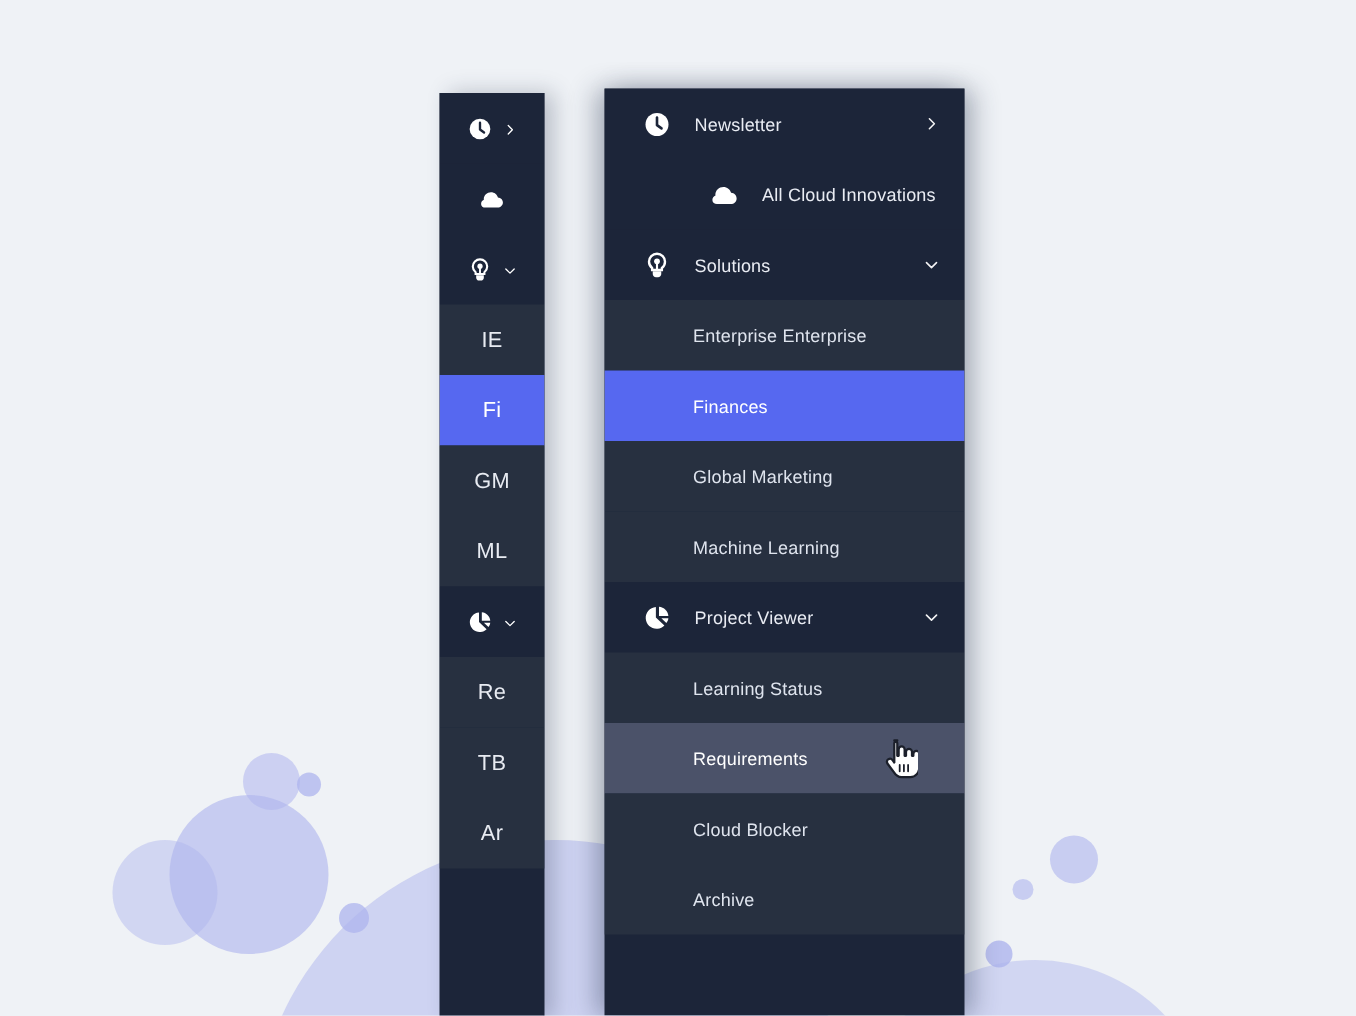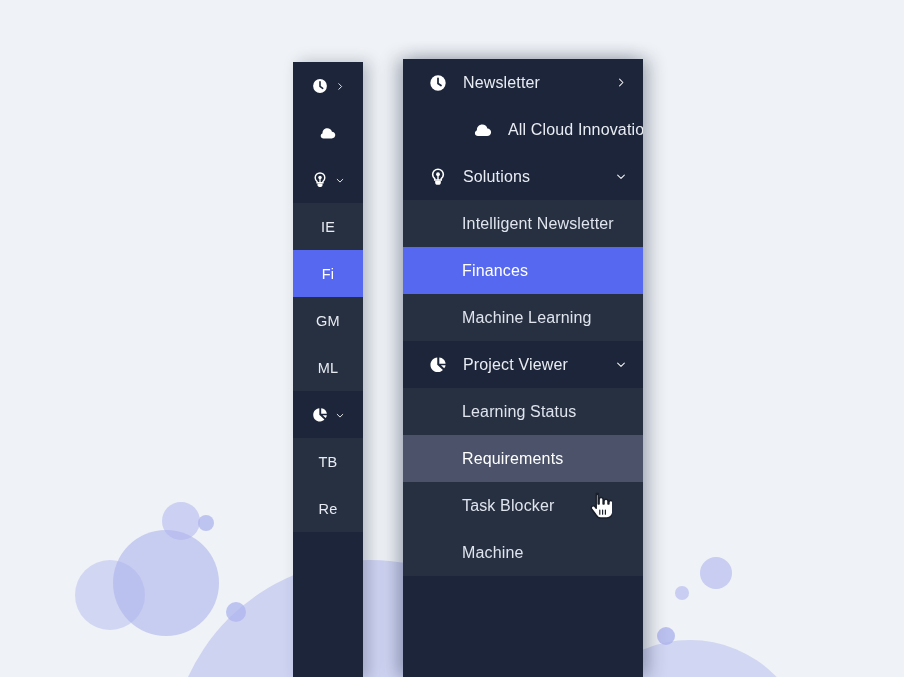--- a/index.html
+++ b/index.html
@@ -82,21 +82,21 @@
     background: #1c2539;
     box-shadow: -7px 0 16px rgba(38, 50, 77, 0.30), 7px 0 16px rgba(38, 50, 77, 0.30);
     overflow: hidden;
   }
   .row {
     height: 47px;
     display: flex;
     align-items: center;
     box-sizing: border-box;
     color: #e9ecf3;
-    font-size: 16px;
+    font-size: 12px;
     letter-spacing: .15px;
     white-space: nowrap;
   }
   .row.top-level {
     padding-left: 24px;
     padding-right: 16px;
     background: #1c2539;
   }
   .row .row-icon {
     width: 22px;
@@ -216,24 +216,27 @@
             <path d="M21.1 12.2h-5.6l4 3.7c0.9-1.1 1.5-2.4 1.6-3.7z" fill="#ffffff"></path>
           </svg>
         </span>
         <span class="rail-caret">
           <svg viewBox="0 0 24 24" width="11" height="11" aria-hidden="true">
             <path d="M5.3 9.2L12 15.8l6.7-6.6" fill="none" stroke="currentColor" stroke-width="2.1" stroke-linecap="round" stroke-linejoin="round"></path>
           </svg>
         </span>
       </div>
       <div class="rail-row sub">
+        <span>Re</span>
+      </div>
+      <div class="rail-row sub">
         <span>TB</span>
       </div>
       <div class="rail-row sub">
-        <span>Re</span>
+        <span>Ar</span>
       </div>
     </div>
 
   <div id="menu-panel">
       <div class="row top-level">
         <span class="row-icon">
           <svg viewBox="0 0 24 24" width="20" height="20" aria-hidden="true">
             <circle cx="12" cy="12" r="9.2" fill="#ffffff"></circle>
             <path d="M12 6.4v6.1l3.6 2.6" fill="none" stroke="#1c2539" stroke-width="2.1" stroke-linecap="round" stroke-linejoin="round"></path>
           </svg>
@@ -263,24 +266,27 @@
           </svg>
         </span>
         <span class="row-label">Solutions</span>
         <span class="row-caret">
           <svg viewBox="0 0 24 24" width="13" height="13" aria-hidden="true">
             <path d="M5.3 9.2L12 15.8l6.7-6.6" fill="none" stroke="currentColor" stroke-width="2.1" stroke-linecap="round" stroke-linejoin="round"></path>
           </svg>
         </span>
       </div>
       <div class="row child">
-        <span class="row-label">Intelligent Newsletter</span>
+        <span class="row-label">Enterprise Enterprise</span>
       </div>
       <div class="row child selected">
         <span class="row-label">Finances</span>
+      </div>
+      <div class="row child">
+        <span class="row-label">Global Marketing</span>
       </div>
       <div class="row child">
         <span class="row-label">Machine Learning</span>
       </div>
       <div class="row top-level">
         <span class="row-icon">
           <svg viewBox="0 0 24 24" width="20" height="20" aria-hidden="true">
             <path d="M11.1 3.1C6.3 3.5 2.6 7.6 3 12.5c0.4 4.8 4.6 8.4 9.4 8 2.2-0.2 4.1-1.2 5.5-2.6l-6.8-6.3z" fill="#ffffff"></path>
             <path d="M13.6 2.9v7.5h7.5c-0.3-4-3.5-7.2-7.5-7.5z" fill="#ffffff"></path>
             <path d="M21.1 12.2h-5.6l4 3.7c0.9-1.1 1.5-2.4 1.6-3.7z" fill="#ffffff"></path>
@@ -293,24 +299,24 @@
           </svg>
         </span>
       </div>
       <div class="row child">
         <span class="row-label">Learning Status</span>
       </div>
       <div class="row child hovered">
         <span class="row-label">Requirements</span>
       </div>
       <div class="row child">
-        <span class="row-label">Task Blocker</span>
-      </div>
-      <div class="row child">
-        <span class="row-label">Machine</span>
+        <span class="row-label">Cloud Blocker</span>
+      </div>
+      <div class="row child">
+        <span class="row-label">Archive</span>
       </div>
     </div>
 
   <div id="pointer-cursor" style="left: 590px; top: 492px;">
     <svg viewBox="0 0 22 28" width="22" height="28" aria-hidden="true">
       <path d="M6.2 1.6c1.1 0 2 0.9 2 2v8.3h0.9V7.6c0-1.1 0.9-2 2-2s2 0.9 2 2v4.3h0.9V9.2c0-1.1 0.9-2 2-2s2 0.9 2 2v2.7h0.9v-1.3c0-1.1 0.9-2 2-2s2 0.9 2 2v8.6c0 3.8-2.5 6.9-6 6.9H11c-2.6 0-4-1.5-5.1-3.3L1.6 17c-0.6-1-0.3-2.3 0.7-2.9 0.9-0.5 2-0.3 2.6 0.5l1.3 1.7V3.6c0-1.1 0.9-2 2-2z" fill="#ffffff" stroke="#1b1f2a" stroke-width="1.5" stroke-linejoin="round"></path>
       <g fill="#1b1f2a">
         <rect x="9.2" y="17.4" width="1.2" height="5.4" rx="0.6"></rect>
         <rect x="12.0" y="17.4" width="1.2" height="5.4" rx="0.6"></rect>
         <rect x="14.8" y="17.4" width="1.2" height="5.4" rx="0.6"></rect>

